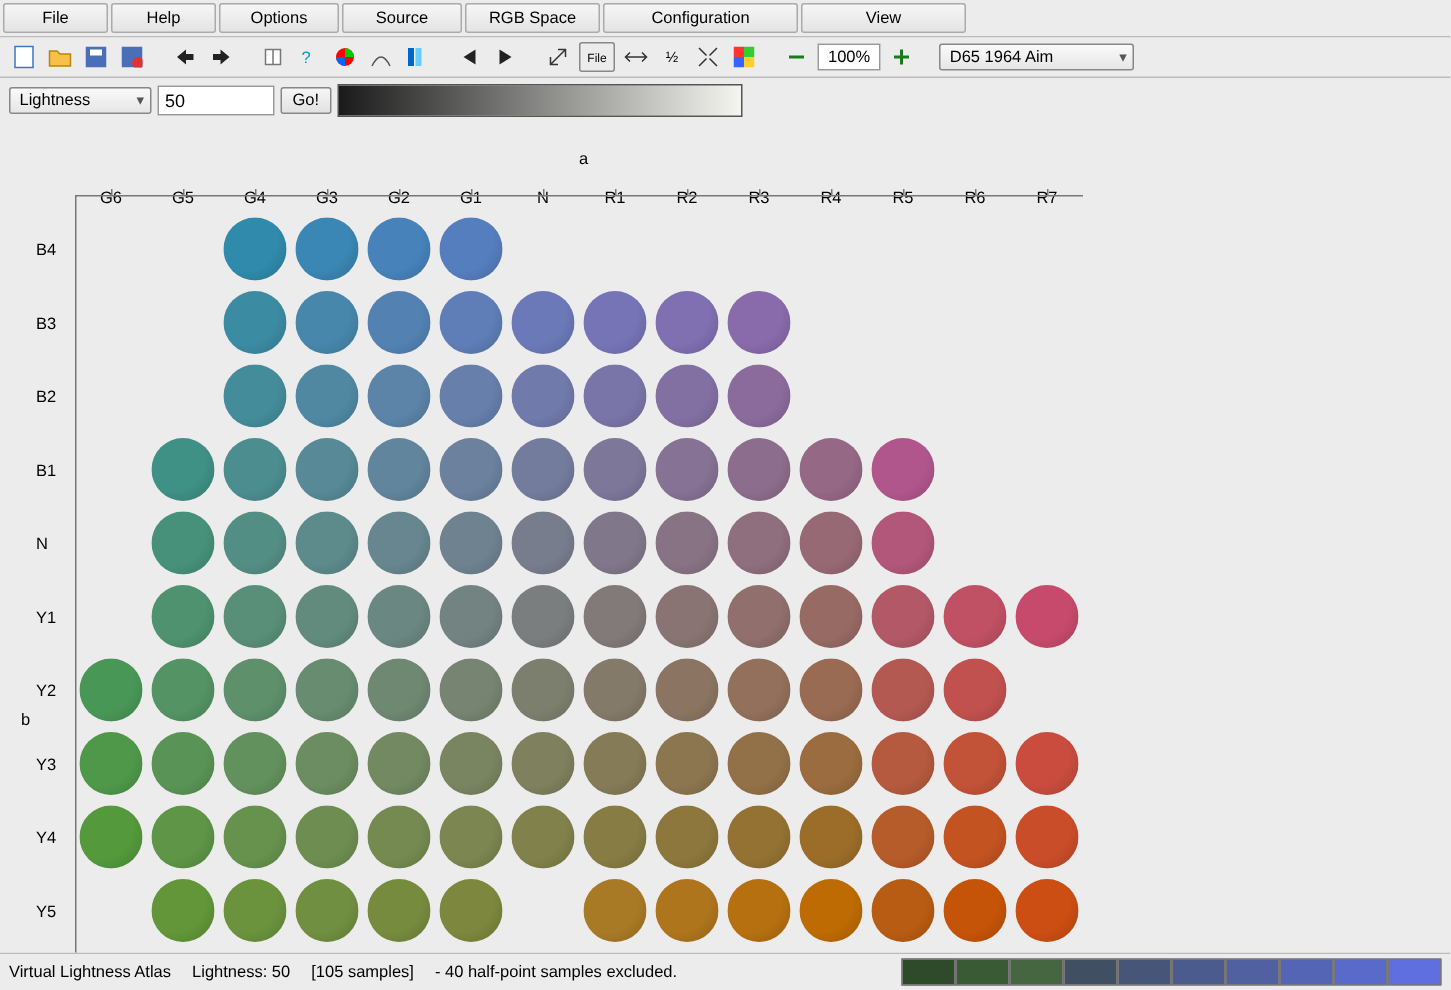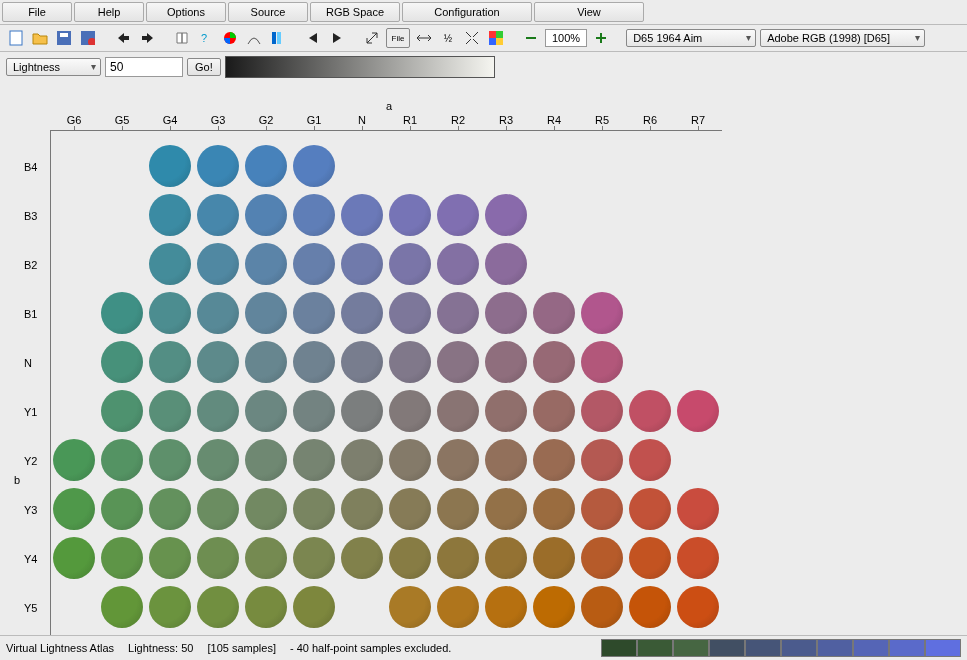--- a/index.html
+++ b/index.html
@@ -23,21 +23,21 @@
 .combo.wide{min-width:130px}
 .combo.wider{min-width:165px}
 .controlrow{display:flex;align-items:center;background:#ececec;padding:4px 6px;gap:4px}
 .controlrow .combo{min-width:95px}
 .numinput{background:#fff;border:1px solid #999;padding:2px 4px;width:78px;height:20px;font-size:12px}
 .gobtn{background:linear-gradient(#f6f6f6,#e2e2e2);border:1px solid #888;border-radius:2px;padding:2px 7px;cursor:pointer}
 .gradbar{height:22px;flex:0 0 270px;border:1px solid #555;background:linear-gradient(to right,#1a1a1a,#f5f5f0)}
 .chart{flex:1;background:#ececec;position:relative;overflow:hidden}
 .axis-a{position:absolute;top:18px;left:386px;font-size:11px}
 .axis-b{position:absolute;top:392px;left:14px;font-size:11px}
-.xlabels{position:absolute;top:32px;left:50px;display:flex}
+.xlabels{position:absolute;top:44px;left:50px;display:flex}
 .xlabels span{width:48px;text-align:center;font-size:11px}
 .ylabels{position:absolute;top:60px;left:24px;display:flex;flex-direction:column}
 .ylabels span{height:49px;display:flex;align-items:center;font-size:11px}
 .axisline-x{position:absolute;top:48px;left:50px;width:672px;height:1px;background:#777}
 .axisline-y{position:absolute;top:48px;left:50px;width:1px;height:510px;background:#777}
 .tick-x{position:absolute;top:44px;width:1px;height:4px;background:#777}
 .grid{position:absolute;top:60px;left:50px}
 .swatch{position:absolute;width:42px;height:42px;border-radius:50%}
 .statusbar{display:flex;align-items:center;background:#ececec;border-top:1px solid #bbb;padding:3px 6px;gap:14px}
 .status-text{font-size:11px}
@@ -166,21 +166,20 @@
     </span>
   <span class="zoom-box">100%</span>
   <span class="tbico">
       <svg width="14" height="14">
         <rect x="2" y="6" width="10" height="2" fill="#1a7a1a"></rect>
         <rect x="6" y="2" width="2" height="10" fill="#1a7a1a"></rect>
       </svg>
     </span>
   <span class="tsep"></span>
   <div class="combo wide">D65 1964 Aim</div>
-  <div class="combo wider">Adobe RGB (1998) [D65]</div>
 </div>
 
 <div class="controlrow">
   <div class="combo">Lightness</div>
   <input class="numinput" value="50" style="">
   <button class="gobtn">Go!</button>
   <div class="gradbar"></div>
 </div>
 
 <div class="chart">

